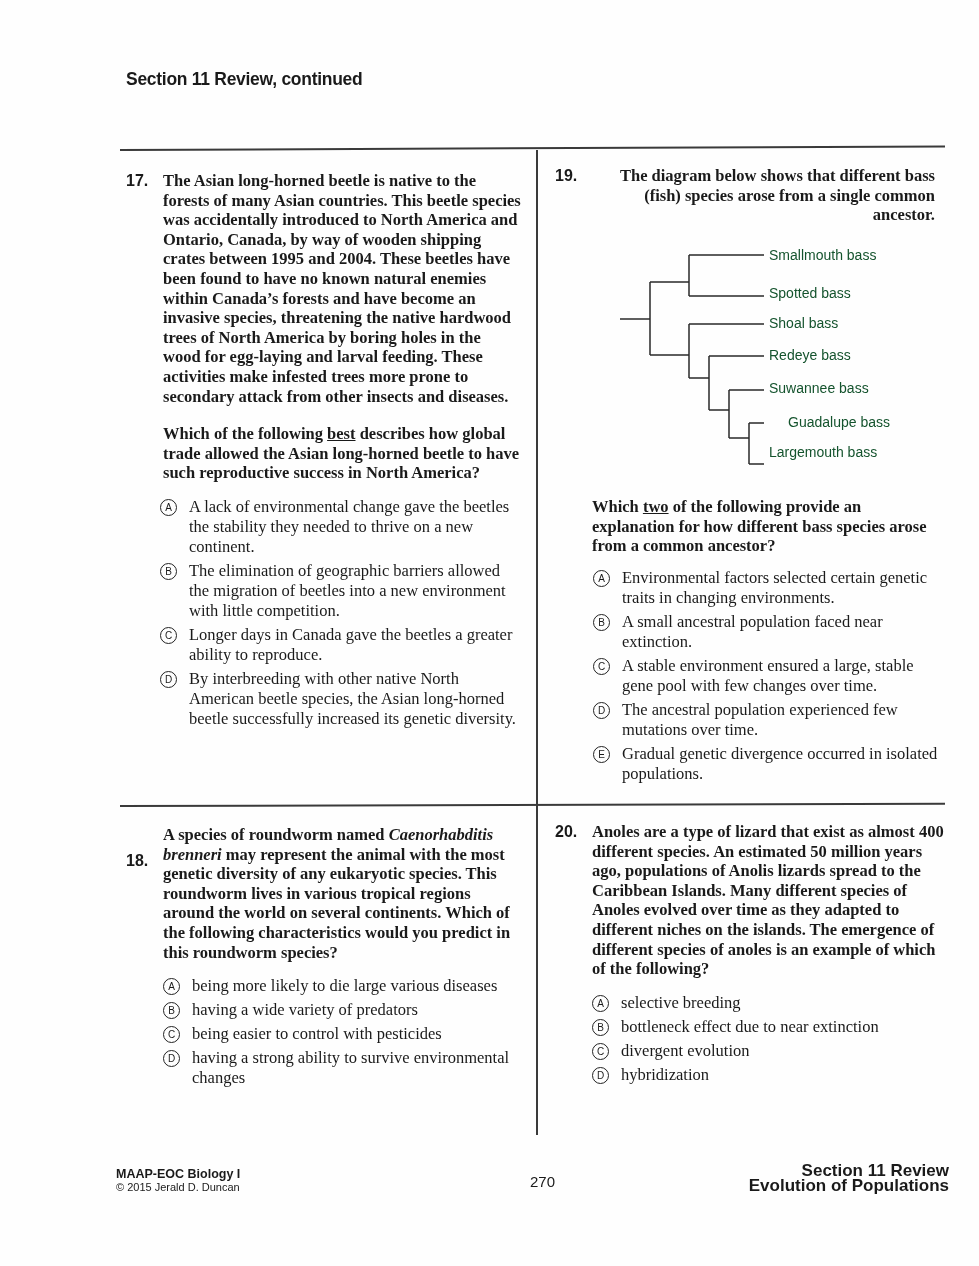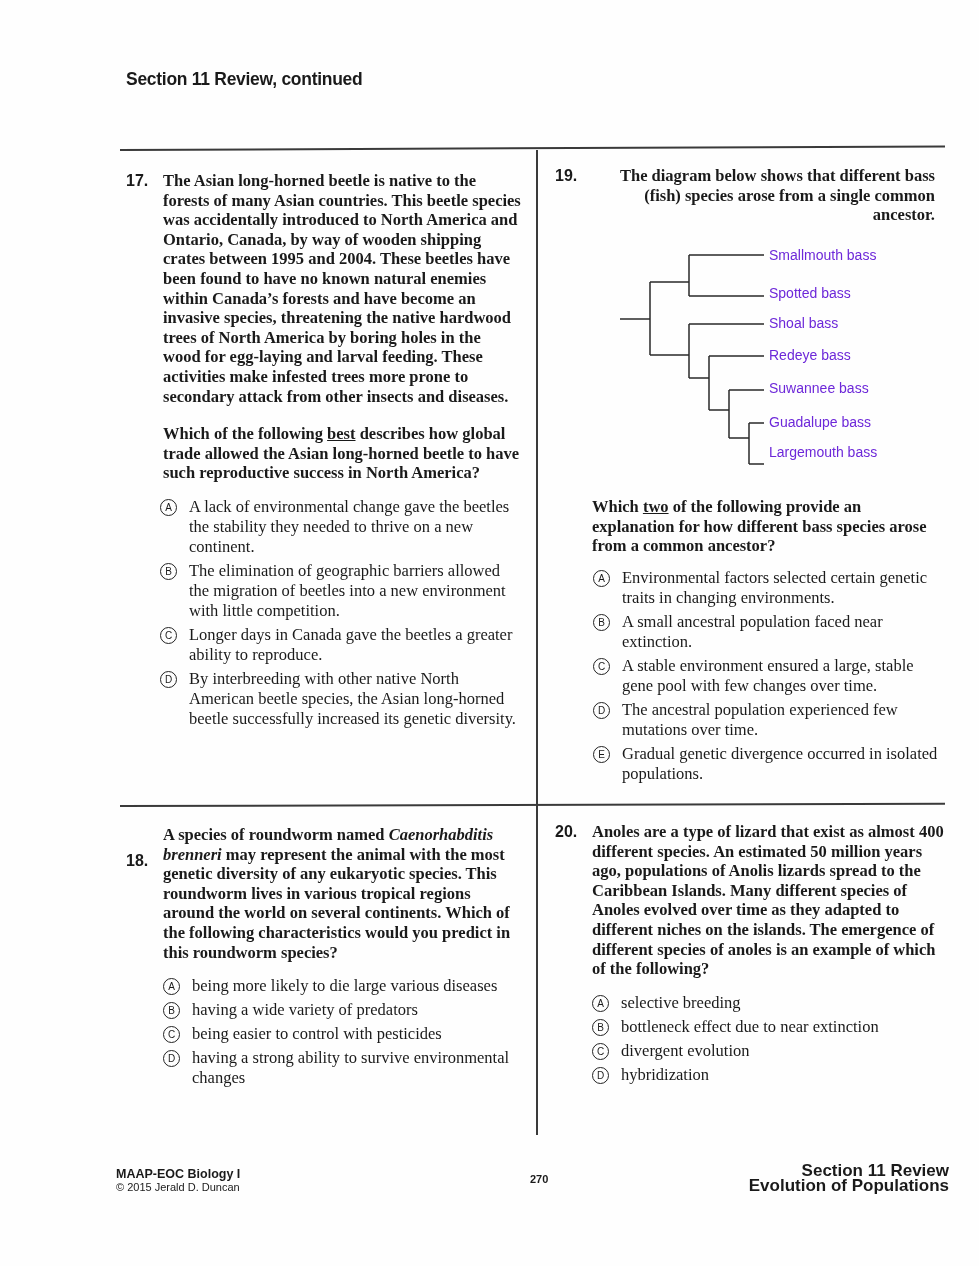--- a/index.html
+++ b/index.html
@@ -27,26 +27,26 @@
   .stem u { text-decoration: underline; }
   .opts { font-size: 16.5px; line-height: 20px; }
   .opt { position: relative; padding-left: 29px; margin-bottom: 4px; }
   .bubble {
     position: absolute; left: 0; top: 2px;
     width: 15px; height: 15px; border: 1.2px solid #222; border-radius: 50%;
     font-family: "Liberation Sans", sans-serif; font-size: 10px; line-height: 15px;
     text-align: center; box-sizing: content-box;
   }
   .tree-label {
-    font-family: "Liberation Sans", sans-serif; font-size: 14px; color: #6d28d9;
+    font-family: "Liberation Sans", sans-serif; font-size: 14px; color: #14532d;
   }
   .footer-left { font-family: "Liberation Sans", sans-serif; }
   .footer-left .b { font-weight: bold; font-size: 12.5px; }
   .footer-left .s { font-size: 11px; }
-  .footer-center { font-family: "Liberation Sans", sans-serif; font-weight: bold; font-size: 11px; }
+  .footer-center { font-family: "Liberation Sans", sans-serif; font-weight: normal; font-size: 15px; }
   .footer-right { font-family: "Liberation Sans", sans-serif; font-weight: bold; font-size: 17px; text-align: right; line-height: 15px; }
 </style>
 </head>
 <body>
 
 <div class="abs section-title">Section 11 Review, continued</div>
 
 <div class="abs hline" style="left:120px; top:149px; width:825px; transform:rotate(-0.25deg); transform-origin:left;"></div>
 <div class="abs vline" style="left:536px; top:150px; height:985px;"></div>
 <div class="abs hline" style="left:120px; top:805px; width:825px; transform:rotate(-0.15deg); transform-origin:left;"></div>
@@ -81,21 +81,21 @@
     <path d="M109 116 V170 M109 116 H164 M109 170 H129"></path>
     <path d="M129 150 V198 M129 150 H164 M129 198 H149"></path>
     <path d="M149 183 V224 M149 183 H164 M149 224 H164"></path>
   </g>
 </svg>
 <div class="abs tree-label" style="left:769px; top:247px;">Smallmouth bass</div>
 <div class="abs tree-label" style="left:769px; top:285px;">Spotted bass</div>
 <div class="abs tree-label" style="left:769px; top:315px;">Shoal bass</div>
 <div class="abs tree-label" style="left:769px; top:347px;">Redeye bass</div>
 <div class="abs tree-label" style="left:769px; top:380px;">Suwannee bass</div>
-<div class="abs tree-label" style="left:769px; top:414px;text-align:center;">Guadalupe bass</div>
+<div class="abs tree-label" style="left:788px; top:414px;text-align:center;">Guadalupe bass</div>
 <div class="abs tree-label" style="left:769px; top:444px;">Largemouth bass</div>
 
 <div class="abs" style="left:592px; top:497px; width:350px;">
   <div class="stem"><span>Which </span><u>two</u><span> of the following provide an explanation for how different bass species arose from a common ancestor?</span></div>
   <div class="opts" style="margin-top:12px; margin-left:1px;">
     <div class="opt"><span class="bubble">A</span><span>Environmental factors selected certain genetic traits in changing environments.</span></div>
     <div class="opt"><span class="bubble">B</span><span>A small ancestral population faced near extinction.</span></div>
     <div class="opt"><span class="bubble">C</span><span>A stable environment ensured a large, stable gene pool with few changes over time.</span></div>
     <div class="opt"><span class="bubble">D</span><span>The ancestral population experienced few mutations over time.</span></div>
     <div class="opt"><span class="bubble">E</span><span>Gradual genetic divergence occurred in isolated populations.</span></div>

